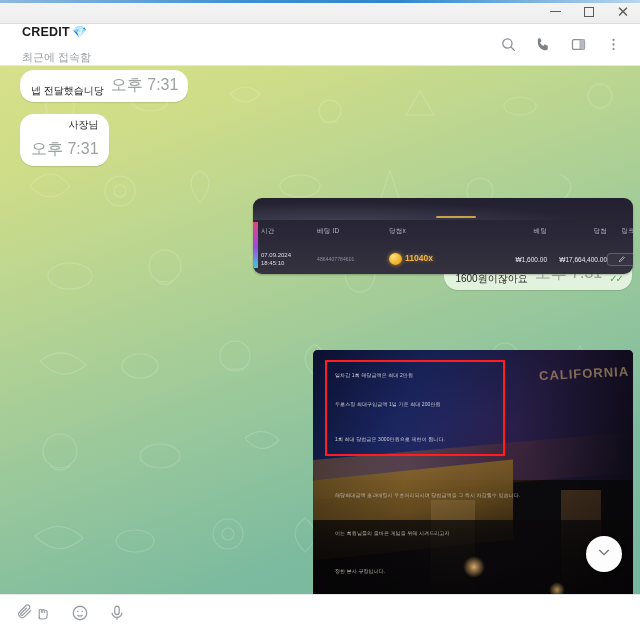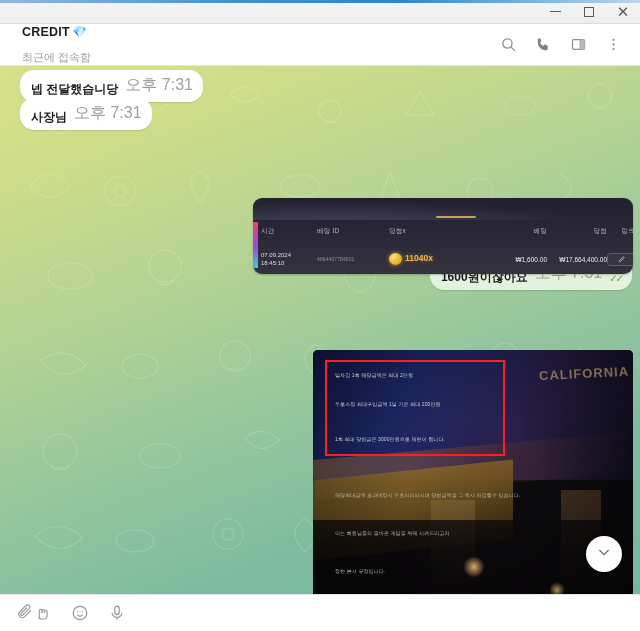--- a/index.html
+++ b/index.html
@@ -70,26 +70,26 @@
   .bubbles { position: absolute; inset: 0; padding: 0; }
 
   .bubble {
     position: absolute; display: inline-flex; align-items: flex-end; gap: 7px;
     border-radius: 14px; padding: 5px 10px 5px 11px;
     box-shadow: 0 1px 1px rgba(0,0,0,.12);
     max-width: 380px;
   }
   .bubble.in { background: #ffffff; }
   .bubble.out { background: #e3f2dc; }
-  .b-text { font-size: 12px; color: #1c1c1c; line-height: 1.25; white-space: nowrap; font-weight: bold; }
+  .b-text { font-size: 10px; color: #1c1c1c; line-height: 1.25; white-space: nowrap; }
   .b-time { font-size: 16px; color: #9aa3a0; white-space: nowrap; padding-bottom: 1px; }
   .b-ticks { color: #53a653; font-size: 10px; padding-bottom: 1px; letter-spacing: -2px; }
 
   #bubble-1 { left: 20px; top: 4px; }
-  #bubble-2 { left: 20px; top: 32px; }
+  #bubble-2 { left: 20px; top: 48px; flex-direction: column; }
   #bubble-3 { right: 8px; top: 163px; }
   #bubble-4 { right: 8px; top: 192px; }
 
   
   .media-bet {
     position: absolute; left: 253px; top: 132px; width: 380px; height: 76px;
     border-radius: 9px; overflow: hidden;
     background: linear-gradient(180deg,#23212f 0%, #2a2838 48%, #35323f 100%);
     box-shadow: 0 1px 2px rgba(0,0,0,.25);
   }

